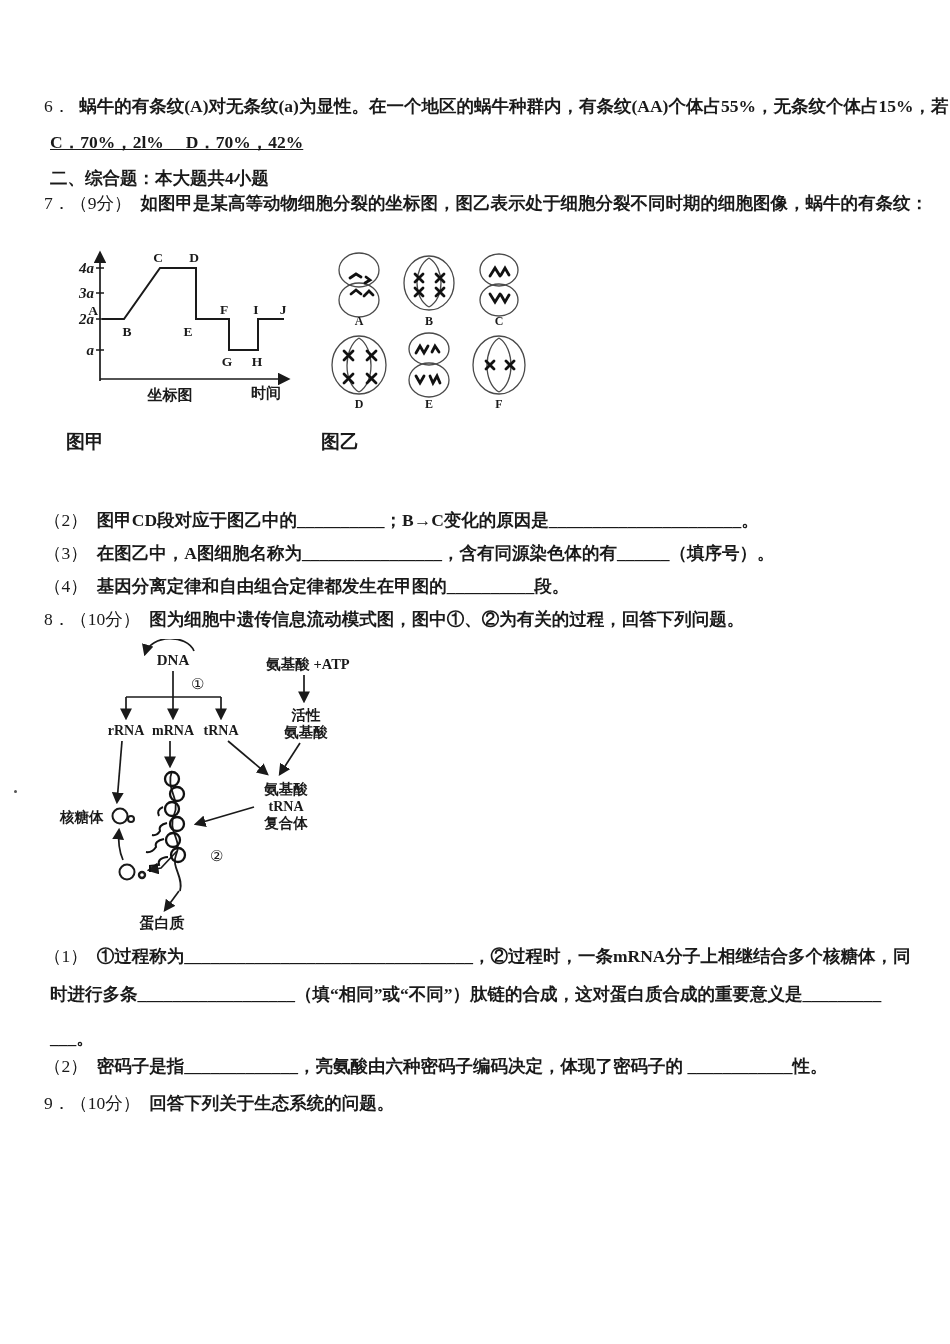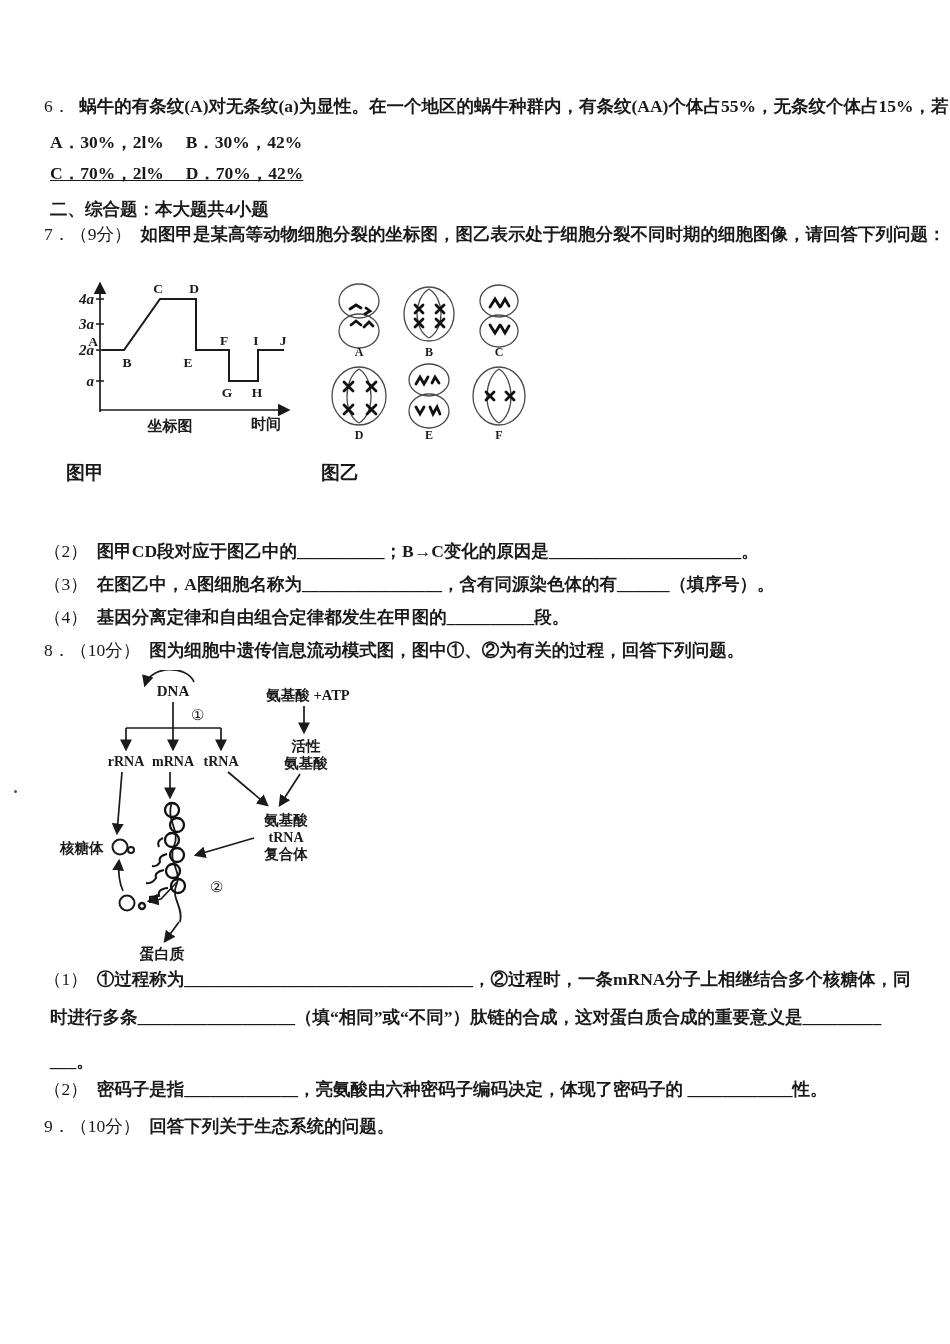--- a/index.html
+++ b/index.html
@@ -35,49 +35,48 @@
   .fig-jia{width:238px;}
   .fig-yi{width:215px;margin-left:17px;}
   .fig .caption{
     margin-top:auto;
     text-align:left;
     font-size:19px;
     font-weight:bold;
   }
   .subq{margin-bottom:11px;}
   .q8-intro{margin-bottom:0;}
-  .q8-figure{margin-top:9px;margin-bottom:6px;margin-left:2px;height:292px;}
+  .q8-figure{margin-top:9px;margin-bottom:14px;margin-left:2px;height:292px;}
   .q8l1{margin-bottom:16px;}
   .q8l2{margin-bottom:22px;}
   .q8l3{margin-bottom:6px;}
   .q8sub2{margin-bottom:15px;}
   svg text{font-family:"Liberation Serif","DejaVu Serif",serif;fill:#1a1a1a;}
   .stray-dot{
     position:absolute;left:14px;top:790px;
     width:3px;height:3px;border-radius:50%;
     background:#555;
   }
 </style>
 </head>
 <body>
 
 <div class="stray-dot"></div>
 
 <div class="page">
 
   <section>
     <div class="line"><span class="num">6．</span><span class="bold">蜗牛的有条纹(A)对无条纹(a)为显性。在一个地区的蜗牛种群内，有条纹(AA)个体占55%，无条纹个体占15%，若</span></div>
-    <div class="line bold opts">A．30%，2l%　 B．30%，42%</div>
     <div class="line bold opts-last">C．70%，2l%　 D．70%，42%</div>
   </section>
 
   <div class="line bold section-title">二、综合题：本大题共4小题</div>
 
   <section>
-    <div class="line q7-intro"><span class="num">7．（9分）</span><span class="bold">如图甲是某高等动物细胞分裂的坐标图，图乙表示处于细胞分裂不同时期的细胞图像，请回答下列问题：</span></div>
+    <div class="line q7-intro"><span class="num">7．（9分）</span><span class="bold">如图甲是某高等动物细胞分裂的坐标图，图乙表示处于细胞分裂不同时期的细胞图像，蜗牛的有条纹：</span></div>
 
     <div class="figure-row">
 
       <div class="fig fig-jia">
         <svg width="238" height="162" viewBox="0 0 238 162">
           <defs>
             <marker id="ahA" viewBox="0 0 10 10" refX="8" refY="5" markerWidth="7.5" markerHeight="7.5" orient="auto-start-reverse">
               <path d="M0,0 L10,5 L0,10 z" fill="#1a1a1a"></path>
             </marker>
           </defs>

